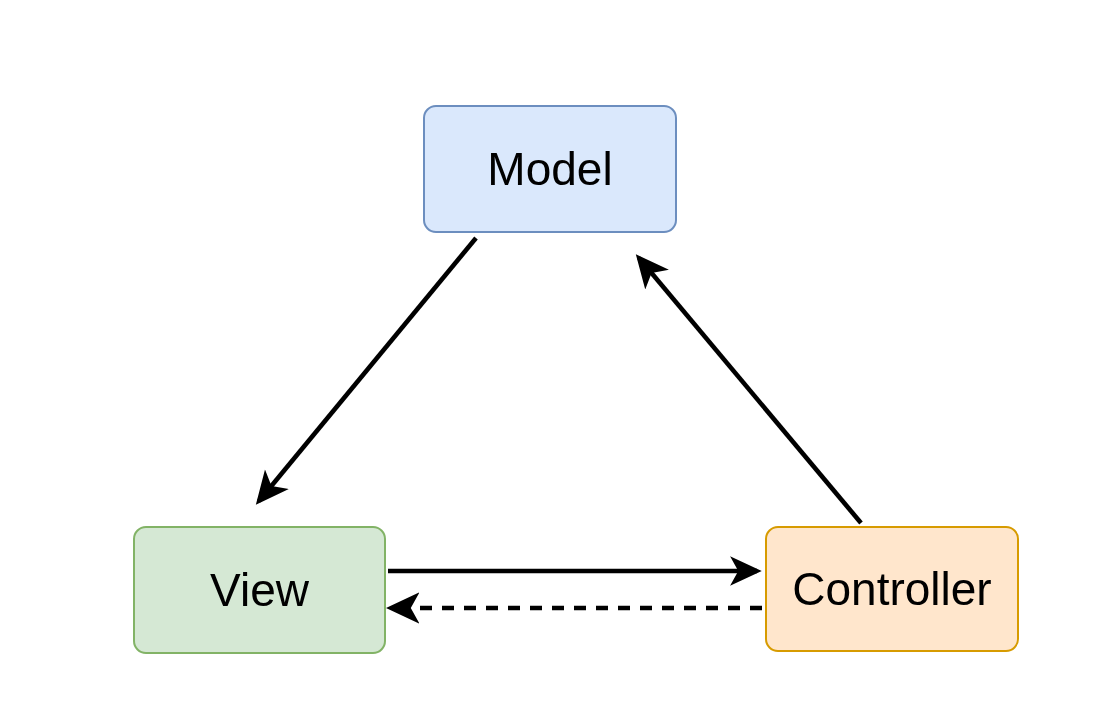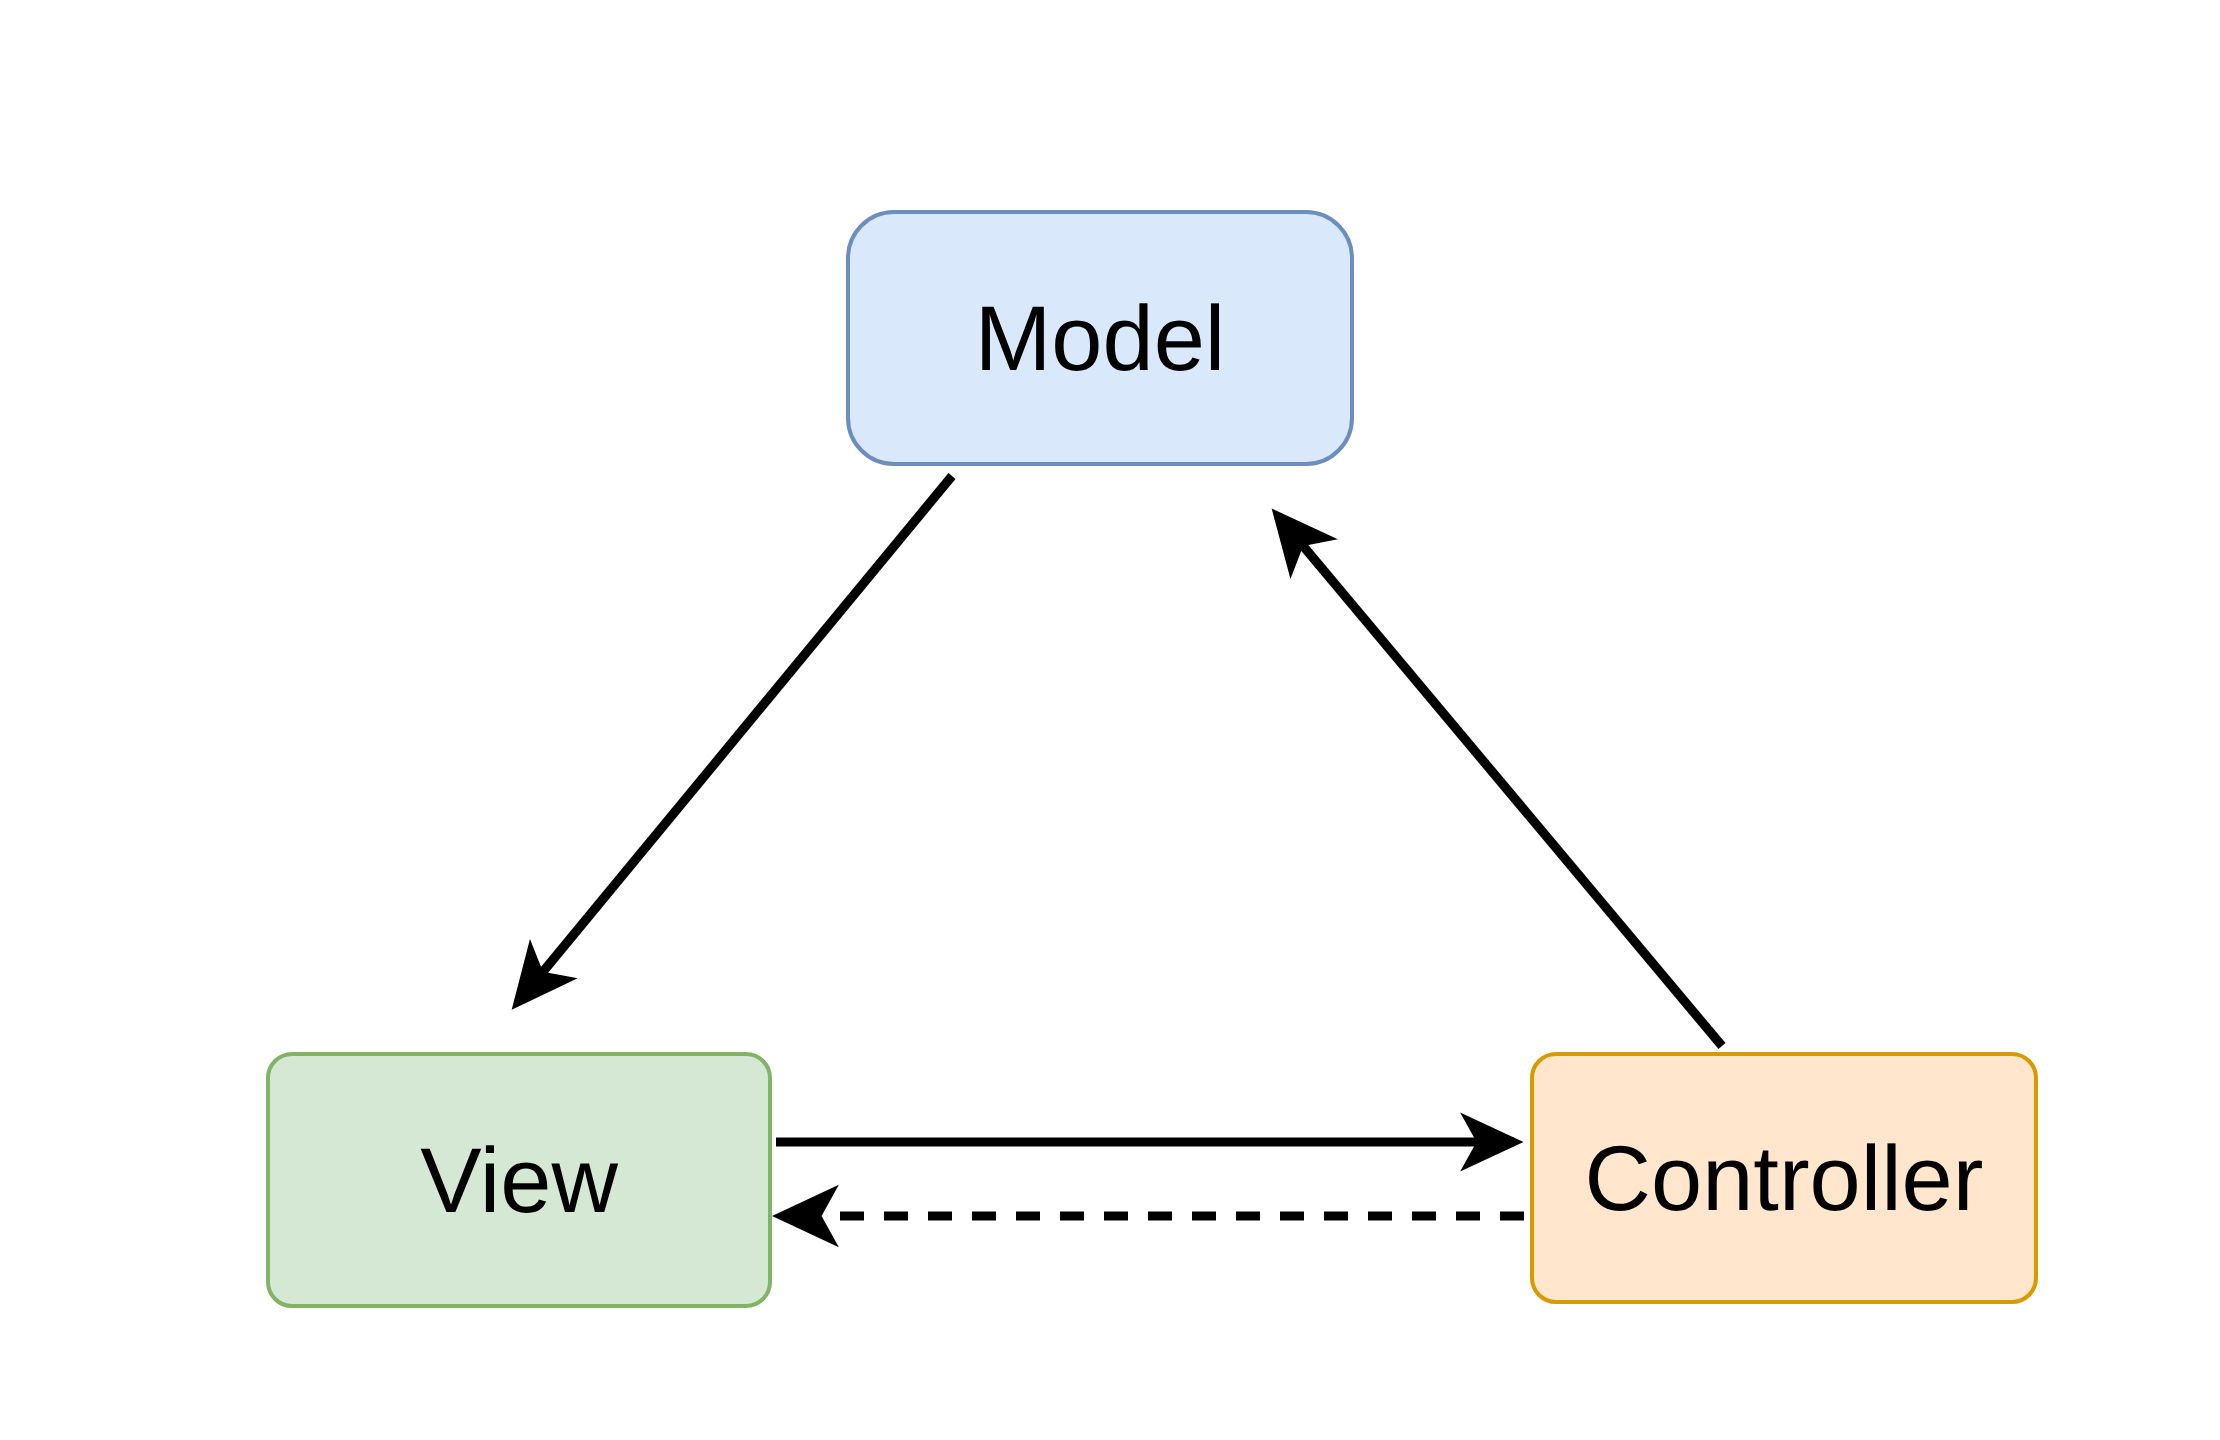--- a/index.html
+++ b/index.html
@@ -44,21 +44,20 @@
     letter-spacing: 0px;
     white-space: nowrap;
     user-select: none;
   }
   
   #node-model {
     left: 423px;
     top: 105px;
     width: 254px;
     height: 128px;
-    border-radius: 24px;
   }
   #node-view {
     left: 133px;
     top: 526px;
     width: 253px;
     height: 128px;
   }
   #node-controller {
     left: 765px;
     top: 526px;

